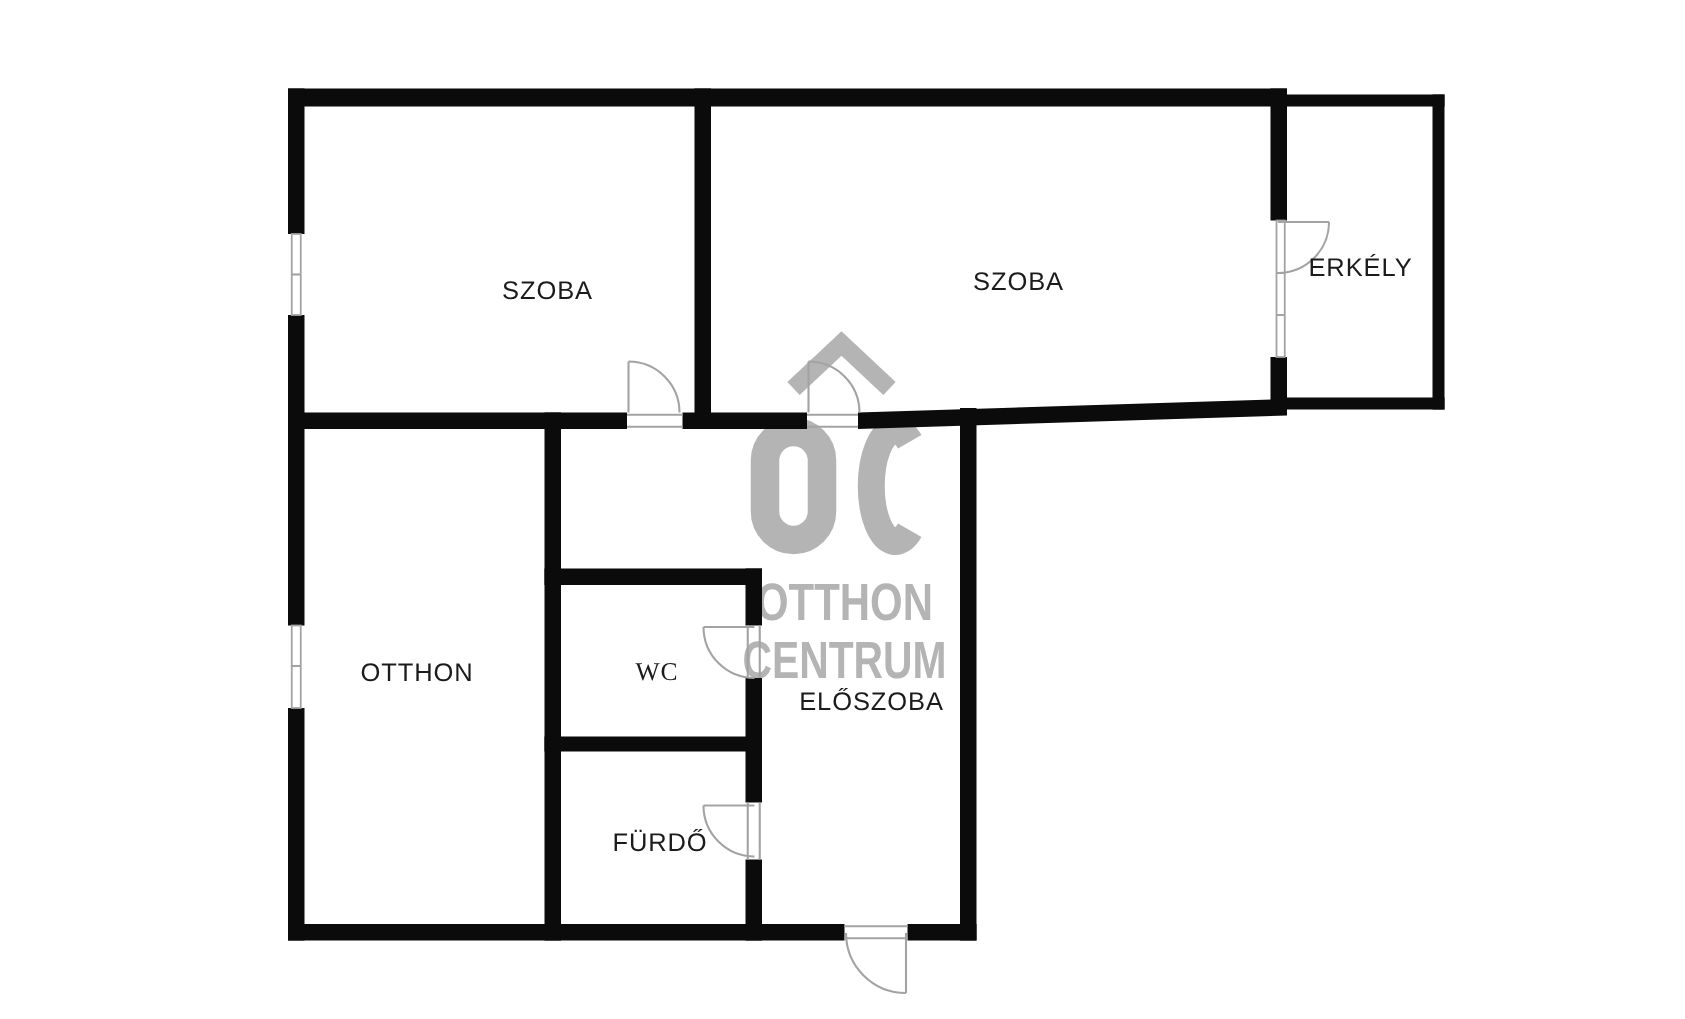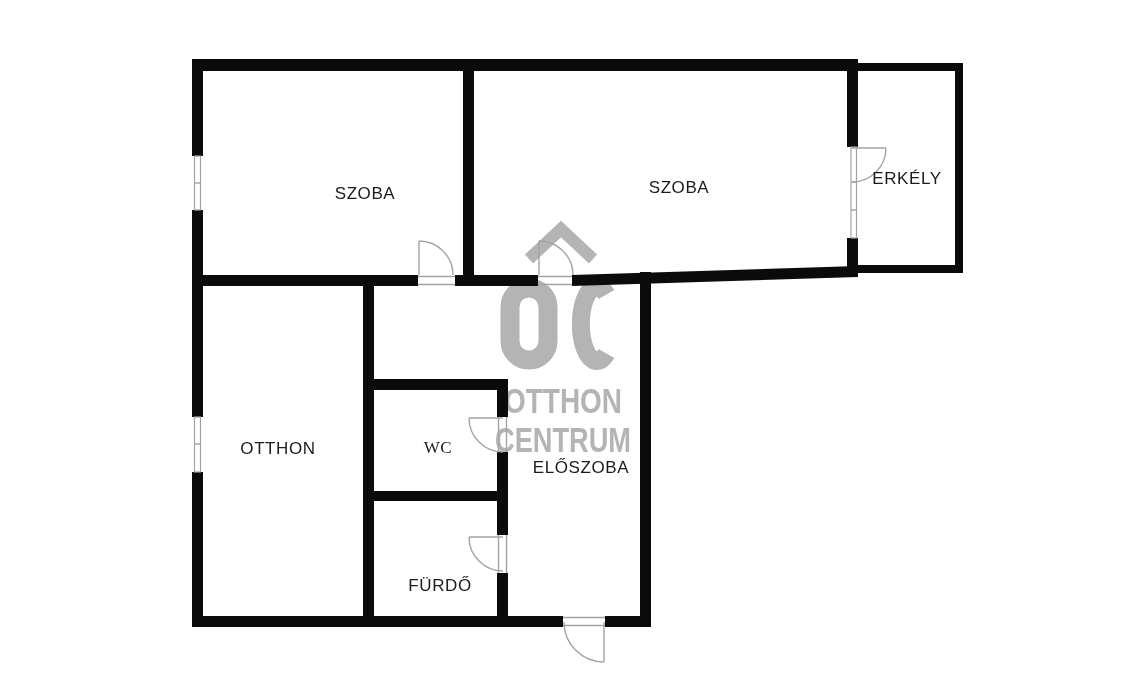--- a/index.html
+++ b/index.html
@@ -118,15 +118,15 @@
       </g>
     </g>
   </svg>
 
   <div class="room-label" style="left:365px;top:194px;">SZOBA</div>
   <div class="room-label" style="left:679px;top:188px;">SZOBA</div>
   <div class="room-label" style="left:907px;top:179px;">ERKÉLY</div>
   <div class="room-label" style="left:278px;top:449px;">OTTHON</div>
   <div class="room-label" style="left:438px;top:448px;font-family:Liberation Serif, serif;">WC</div>
   <div class="room-label" style="left:581px;top:468px;">ELŐSZOBA</div>
-  <div class="room-label" style="left:440px;top:562px;margin-top:24px;">FÜRDŐ</div>
+  <div class="room-label" style="left:440px;top:562px;">FÜRDŐ</div>
 
 </div>
 
 </body></html>

